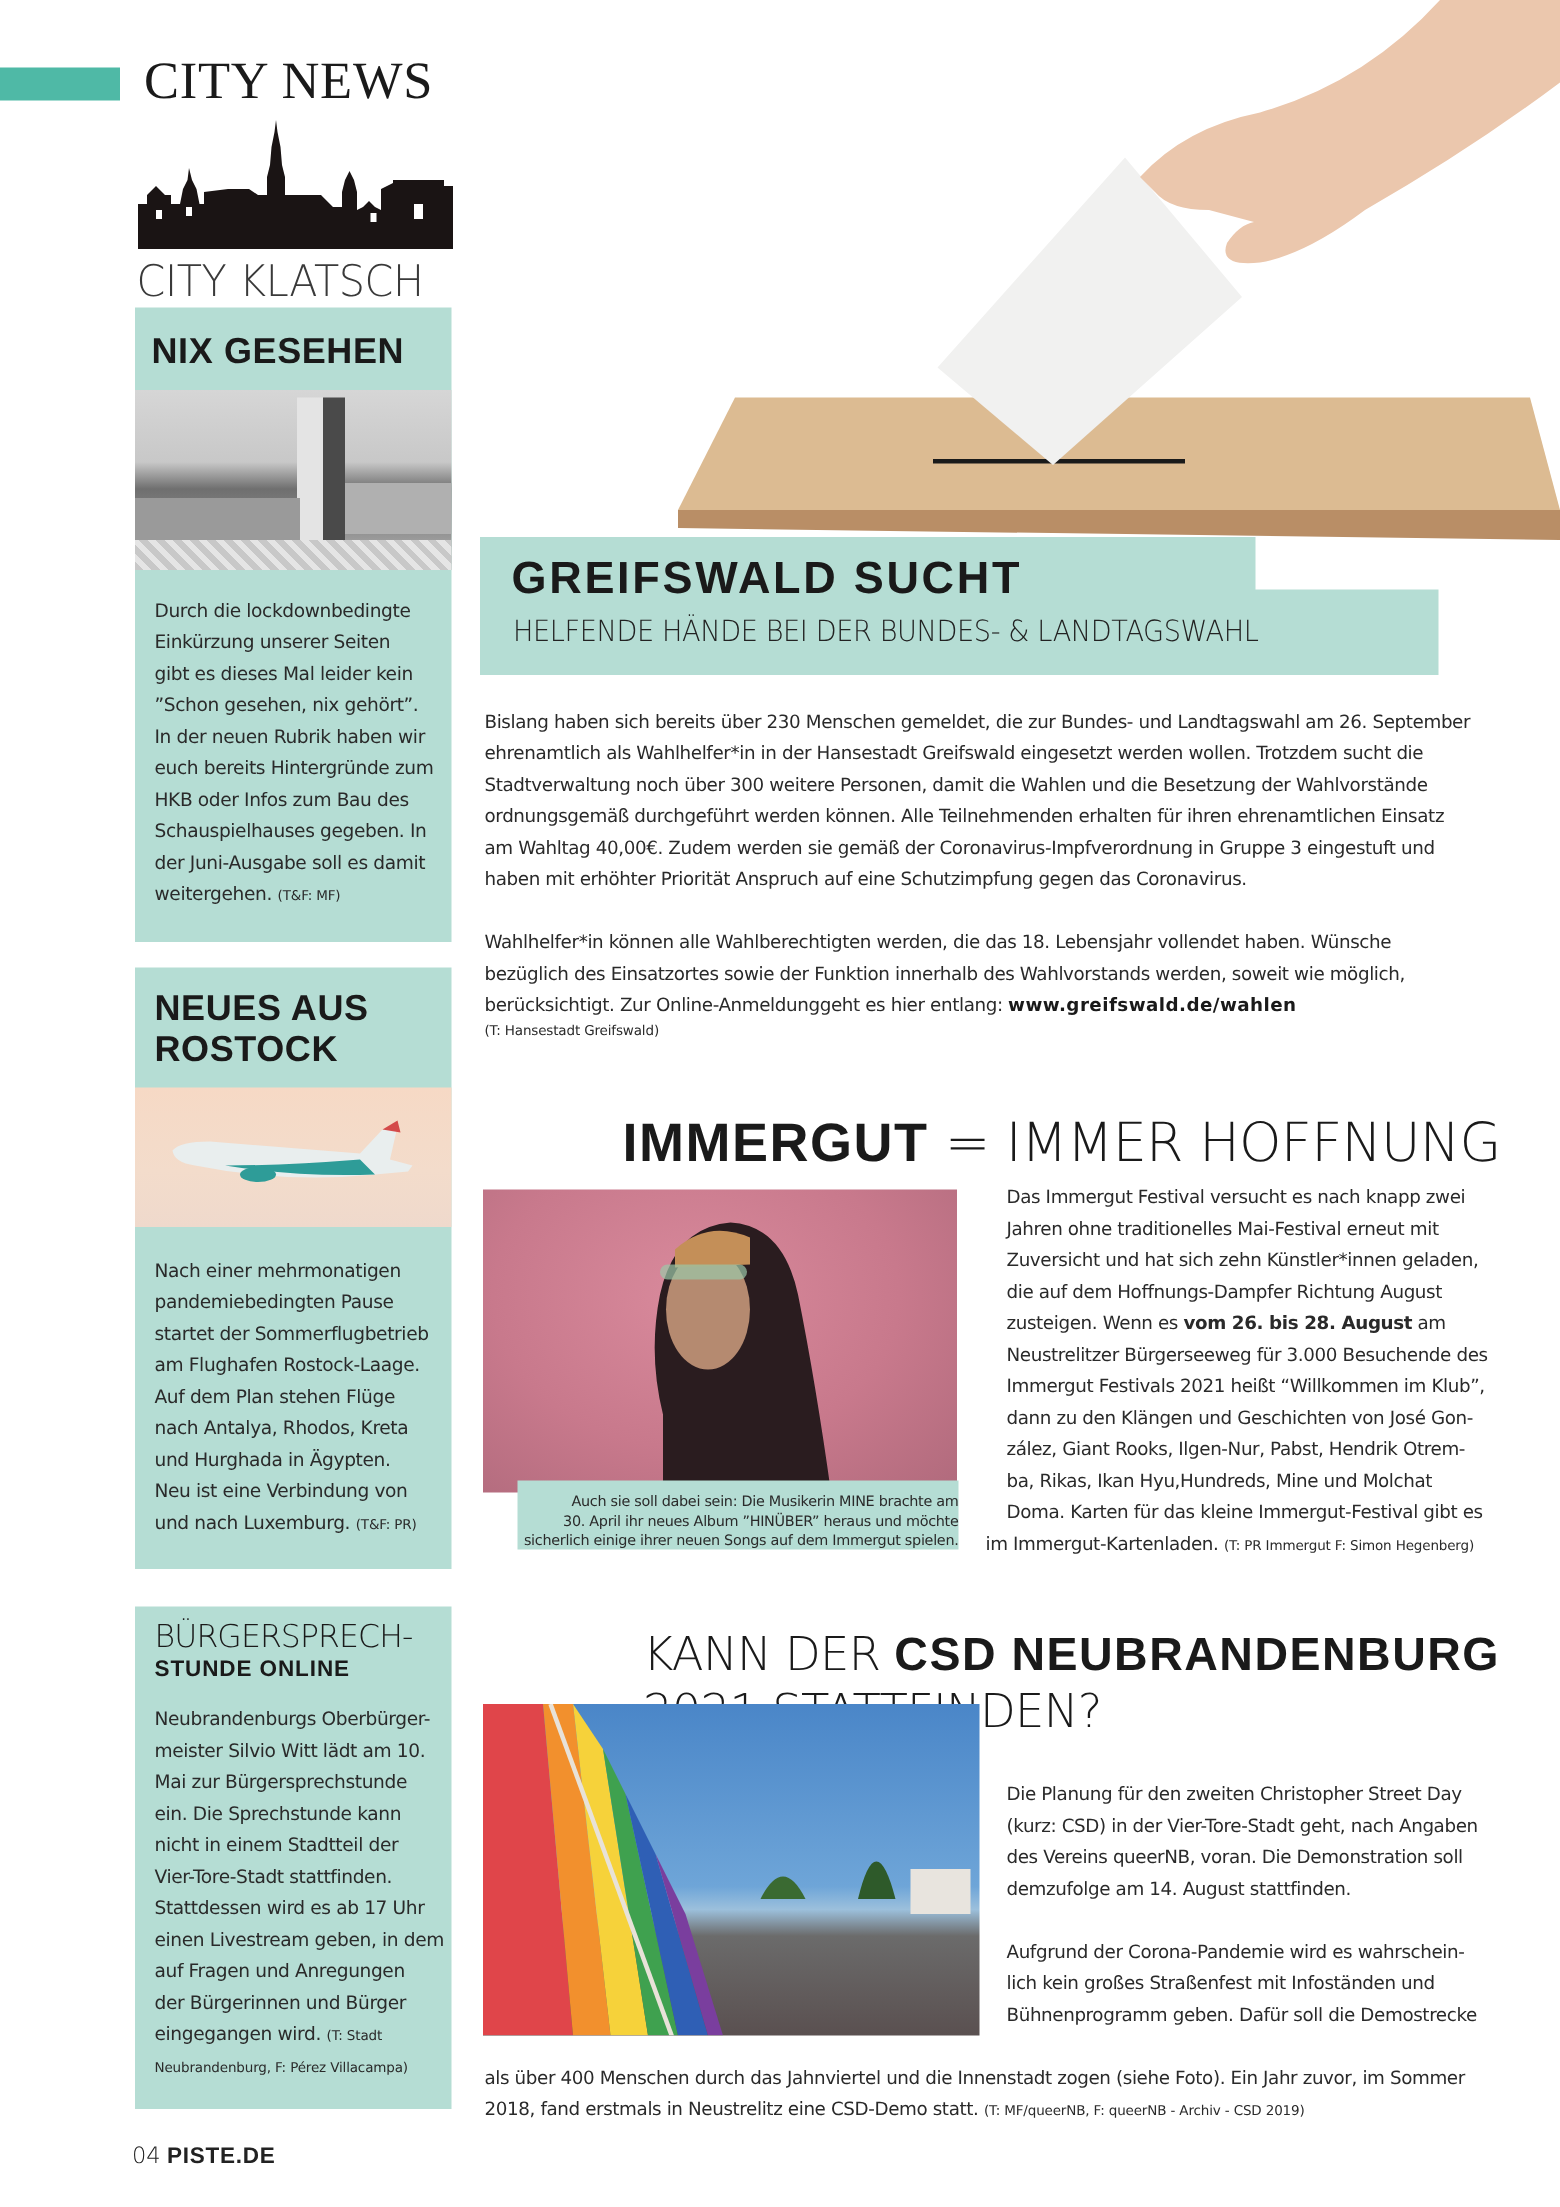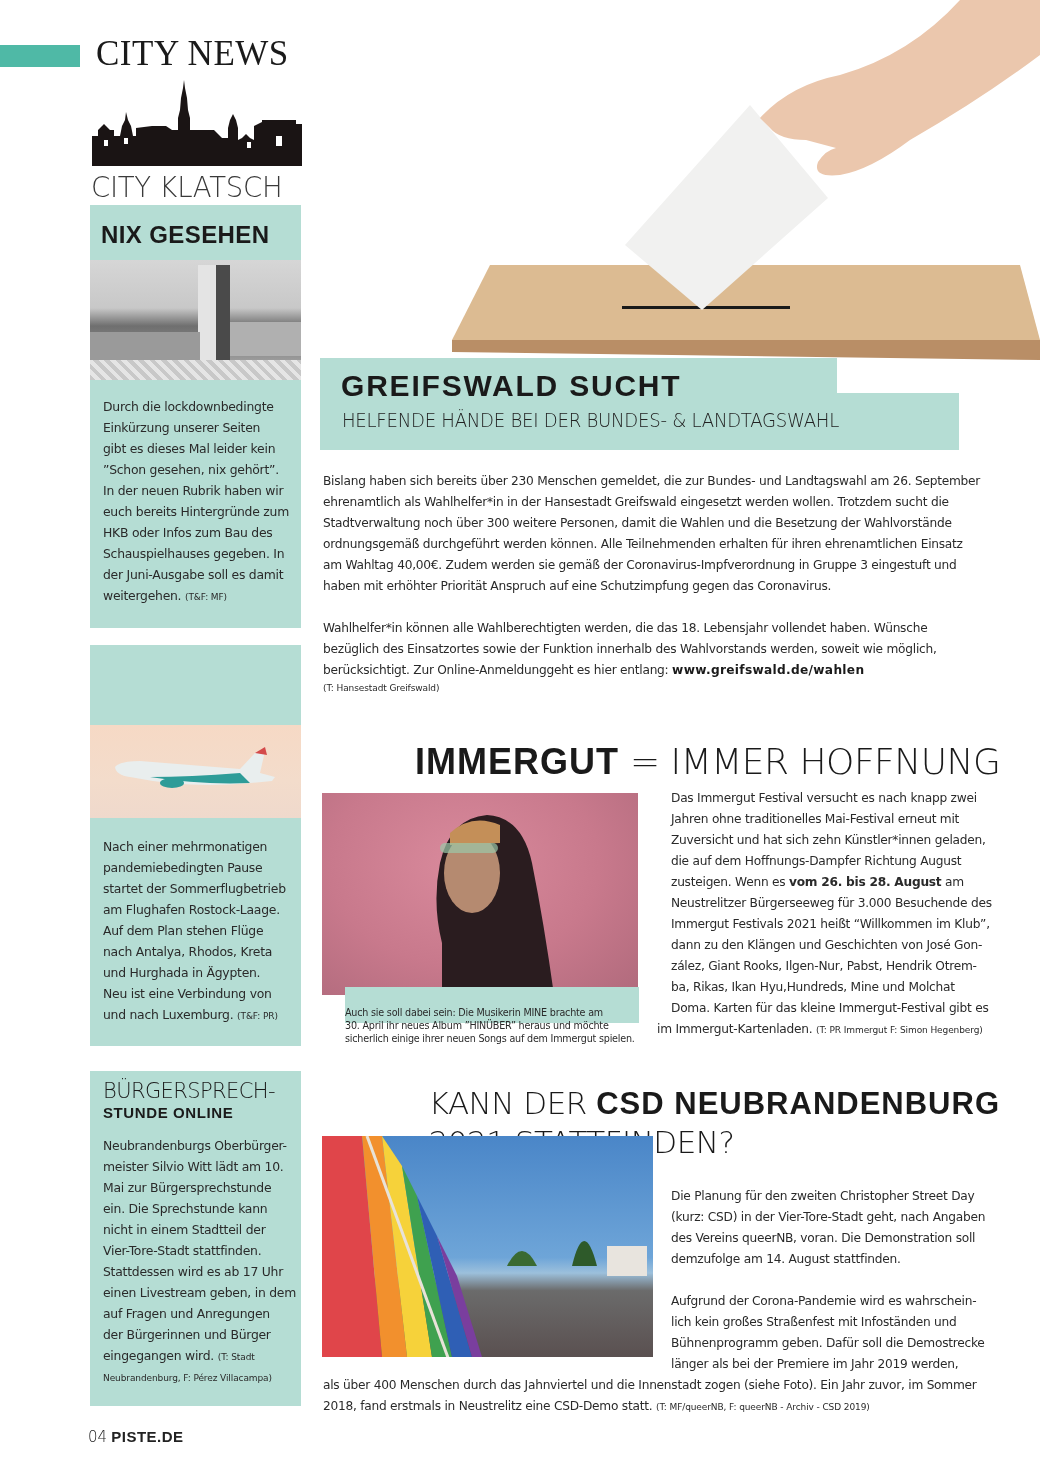--- a/index.html
+++ b/index.html
@@ -30,21 +30,21 @@
   .gs-title { left: 341px; top: 361px; font-size: 30px; font-weight: 800; color: #1a1a1a; letter-spacing: 1.8px; white-space: nowrap; line-height: 50px; }
   .gs-sub { left: 342px; top: 409px; font-family: "DejaVu Sans", sans-serif; font-size: 19.5px; font-weight: 300; color: #222; white-space: nowrap; letter-spacing: -0.3px; transform: scaleX(0.93); transform-origin: left; }
 
   .body-text { font-family: "DejaVu Sans", sans-serif; font-size: 12.2px; line-height: 21px; color: #2a2a2a; letter-spacing: -0.25px; }
   .b { font-weight: bold; }
 
   .h-big { font-size: 36px; line-height: 40px; color: #1a1a1a; white-space: nowrap; }
   .h-light { font-family: "DejaVu Sans", sans-serif; font-weight: 300; letter-spacing: -0.5px; }
   .h-bold { font-weight: 800; letter-spacing: 1px; }
 
-  .caption { left: 345px; top: 987px; width: 294px; height: 36px; background: #b5ddd4; font-family: "DejaVu Sans", sans-serif; font-size: 9.6px; line-height: 13px; text-align: left; padding-top: 19px; color: #2a2a2a; letter-spacing: -0.2px; }
+  .caption { left: 345px; top: 987px; width: 294px; height: 46px; background: #b5ddd4; font-family: "DejaVu Sans", sans-serif; font-size: 9.6px; line-height: 13px; text-align: right; padding-top: 8px; color: #2a2a2a; letter-spacing: -0.2px; }
 
   .footer { left: 88px; top: 1428px; font-size: 15px; color: #222; white-space: nowrap; }
   .footer .num { font-family: "DejaVu Sans", sans-serif; font-weight: 300; }
   .footer .brand { font-weight: 800; letter-spacing: 0.5px; }
 </style>
 </head>
 <body>
 
 <div class="abs header-bar"></div>
 <div class="abs section-title">CITY NEWS</div>
@@ -74,20 +74,24 @@
     <div>In der neuen Rubrik haben wir</div>
     <div>euch bereits Hintergründe zum</div>
     <div>HKB oder Infos zum Bau des</div>
     <div>Schauspielhauses gegeben. In</div>
     <div>der Juni-Ausgabe soll es damit</div>
     <div><span>weitergehen.</span> <span class="credit">(T&amp;F: MF)</span></div>
   </div>
 </div>
 
 <div class="abs side-box mint" style="top:645px;height:401px;">
+  <div class="side-head" style="position:absolute;left:13px;top:14px;">
+    <div>NEUES AUS</div>
+    <div>ROSTOCK</div>
+  </div>
   <div class="photo" style="left:0;top:80px;width:211px;height:93px;background:linear-gradient(180deg,#f6d9c5 0%,#f3dccb 60%,#efd9cc 100%);">
     <svg width="211" height="93" viewBox="0 0 211 93">
       <path d="M25 42 Q30 36 50 36 L150 44 L165 28 L175 26 L170 48 L185 52 L182 56 L160 58 Q100 64 40 52 Q26 50 25 42 Z" fill="#e9eeee"></path>
       <path d="M60 52 Q110 60 160 58 L150 48 Q100 52 60 52 Z" fill="#2e9c98"></path>
       <path d="M165 28 L175 22 L177 30 Z" fill="#d44a4a"></path>
       <ellipse cx="82" cy="58" rx="12" ry="5" fill="#2e9c98"></ellipse>
     </svg>
   </div>
   <div class="side-text" style="position:absolute;left:13px;top:191px;width:196px;">
     <div>Nach einer mehrmonatigen</div>
@@ -205,21 +209,20 @@
 
 <div class="abs body-text" style="left:671px;top:1186px;width:340px;white-space:nowrap;">
   <div>Die Planung für den zweiten Christopher Street Day</div>
   <div>(kurz: CSD) in der Vier-Tore-Stadt geht, nach Angaben</div>
   <div>des Vereins queerNB, voran. Die Demonstration soll</div>
   <div>demzufolge am 14. August stattfinden.</div>
   <div style="height:21px;"></div>
   <div>Aufgrund der Corona-Pandemie wird es wahrschein-</div>
   <div>lich kein großes Straßenfest mit Infoständen und</div>
   <div>Bühnenprogramm geben. Dafür soll die Demostrecke</div>
-  <div>länger als bei der Premiere im Jahr 2019 werden,</div>
 </div>
 <div class="abs body-text" style="left:323px;top:1375px;width:690px;white-space:nowrap;">
   <div>als über 400 Menschen durch das Jahnviertel und die Innenstadt zogen (siehe Foto). Ein Jahr zuvor, im Sommer</div>
   <div><span>2018, fand erstmals in Neustrelitz eine CSD-Demo statt. </span><span class="credit">(T: MF/queerNB, F: queerNB - Archiv - CSD 2019)</span></div>
 </div>
 
 <div class="abs footer">
   <span class="num">04</span>
   <span class="brand">PISTE.DE</span>
 </div>

